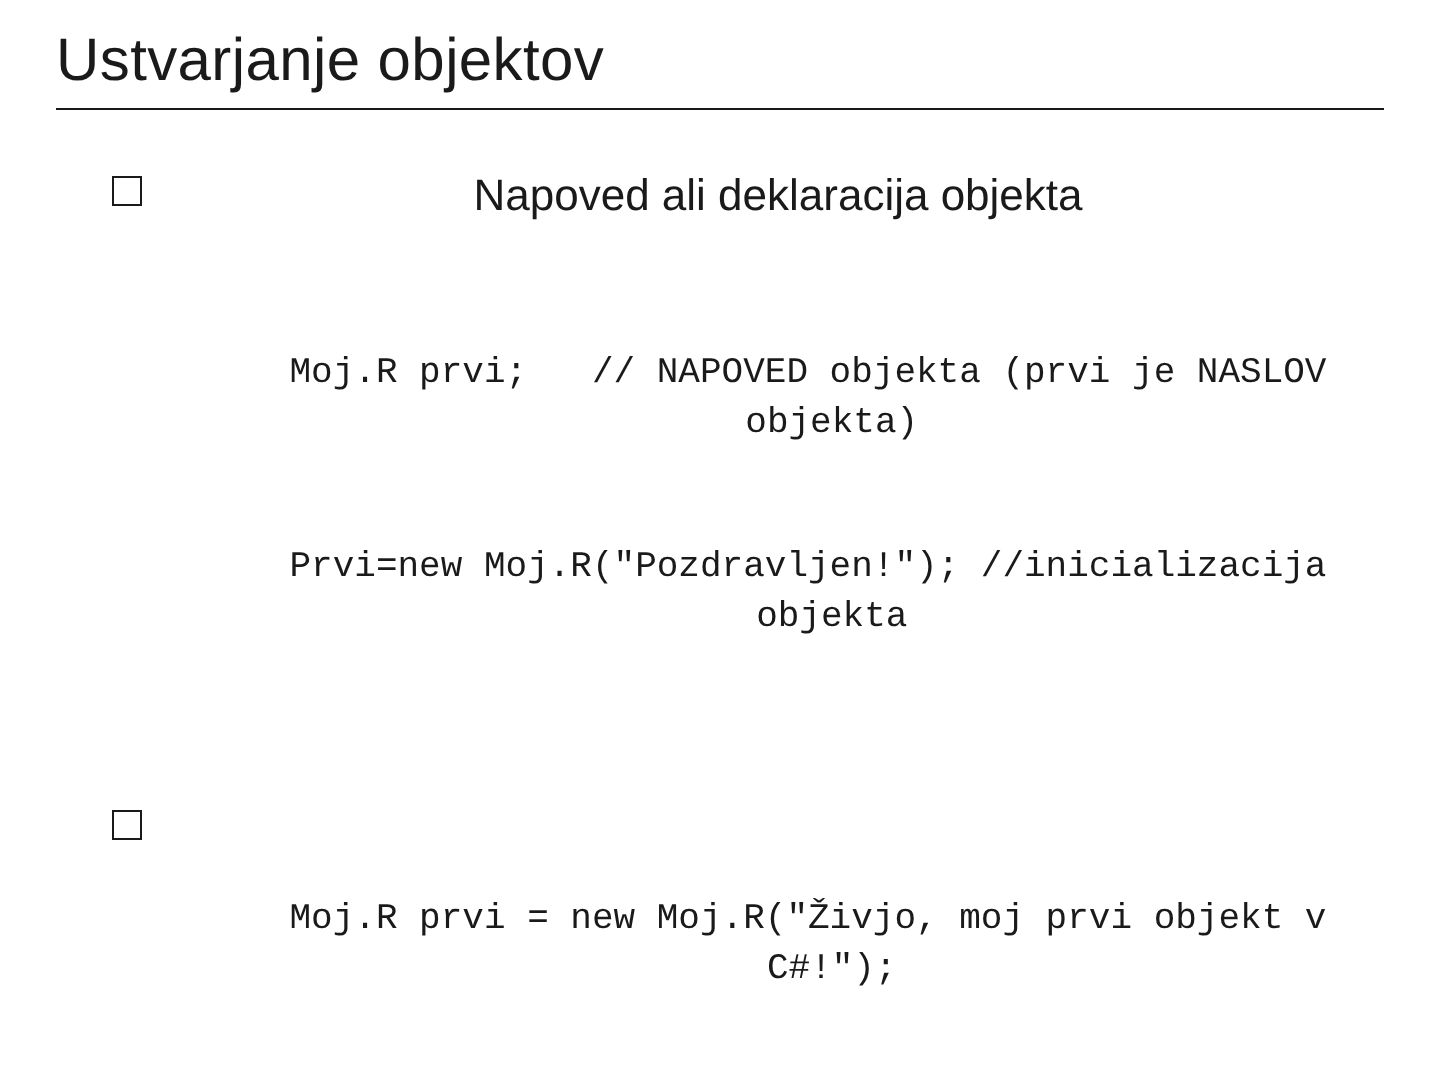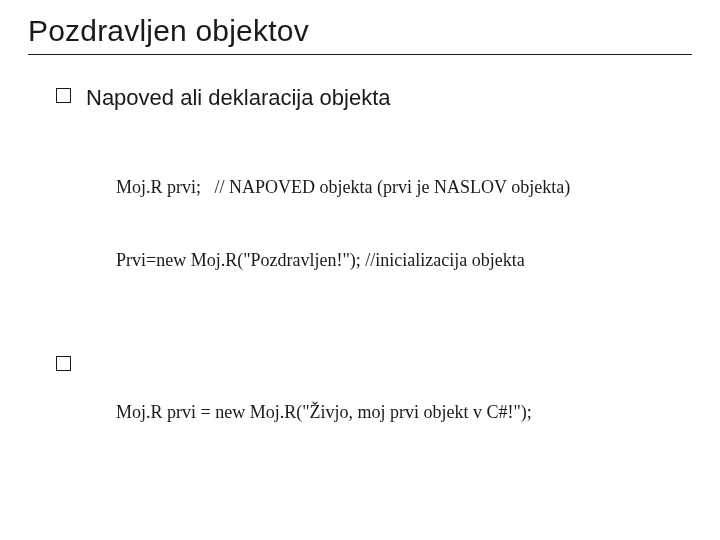--- a/index.html
+++ b/index.html
@@ -32,50 +32,51 @@
     list-style: none;
     padding: 0 0 0 28px;
     margin: 0;
   }
   ul.outer > li {
     position: relative;
     padding-left: 30px;
     margin-bottom: 18px;
     font-size: 22px;
     line-height: 1.35;
+    text-align: center;
   }
   .sqbullet {
     position: absolute;
     left: 0;
     top: 5px;
     width: 15px;
     height: 15px;
     border: 1.8px solid #1a1a1a;
     box-sizing: border-box;
   }
   .codeblock {
-    font-family: Liberation Serif, serif;
+    font-family: Liberation Mono, monospace;
     font-size: 18px;
     line-height: 1.35;
     padding-left: 30px;
     margin: 14px 0 30px 0;
     white-space: pre-wrap;
   }
   .hanging {
     display: block;
     padding-left: 2.2ch;
     text-indent: -2.2ch;
   }
 </style>
 </head>
 <body>
 
 <div class="slide">
 
-  <h1 class="title">Pozdravljen objektov</h1>
+  <h1 class="title">Ustvarjanje objektov</h1>
   <hr class="rule">
 
   <ul class="outer">
 
     <li>
       <span class="sqbullet"></span>
       <span>Napoved ali deklaracija objekta</span>
       <div class="codeblock">
         <span class="hanging">Moj.R prvi;   // NAPOVED objekta (prvi je NASLOV objekta)</span>
         <span class="hanging">Prvi=new Moj.R("Pozdravljen!"); //inicializacija objekta</span>

